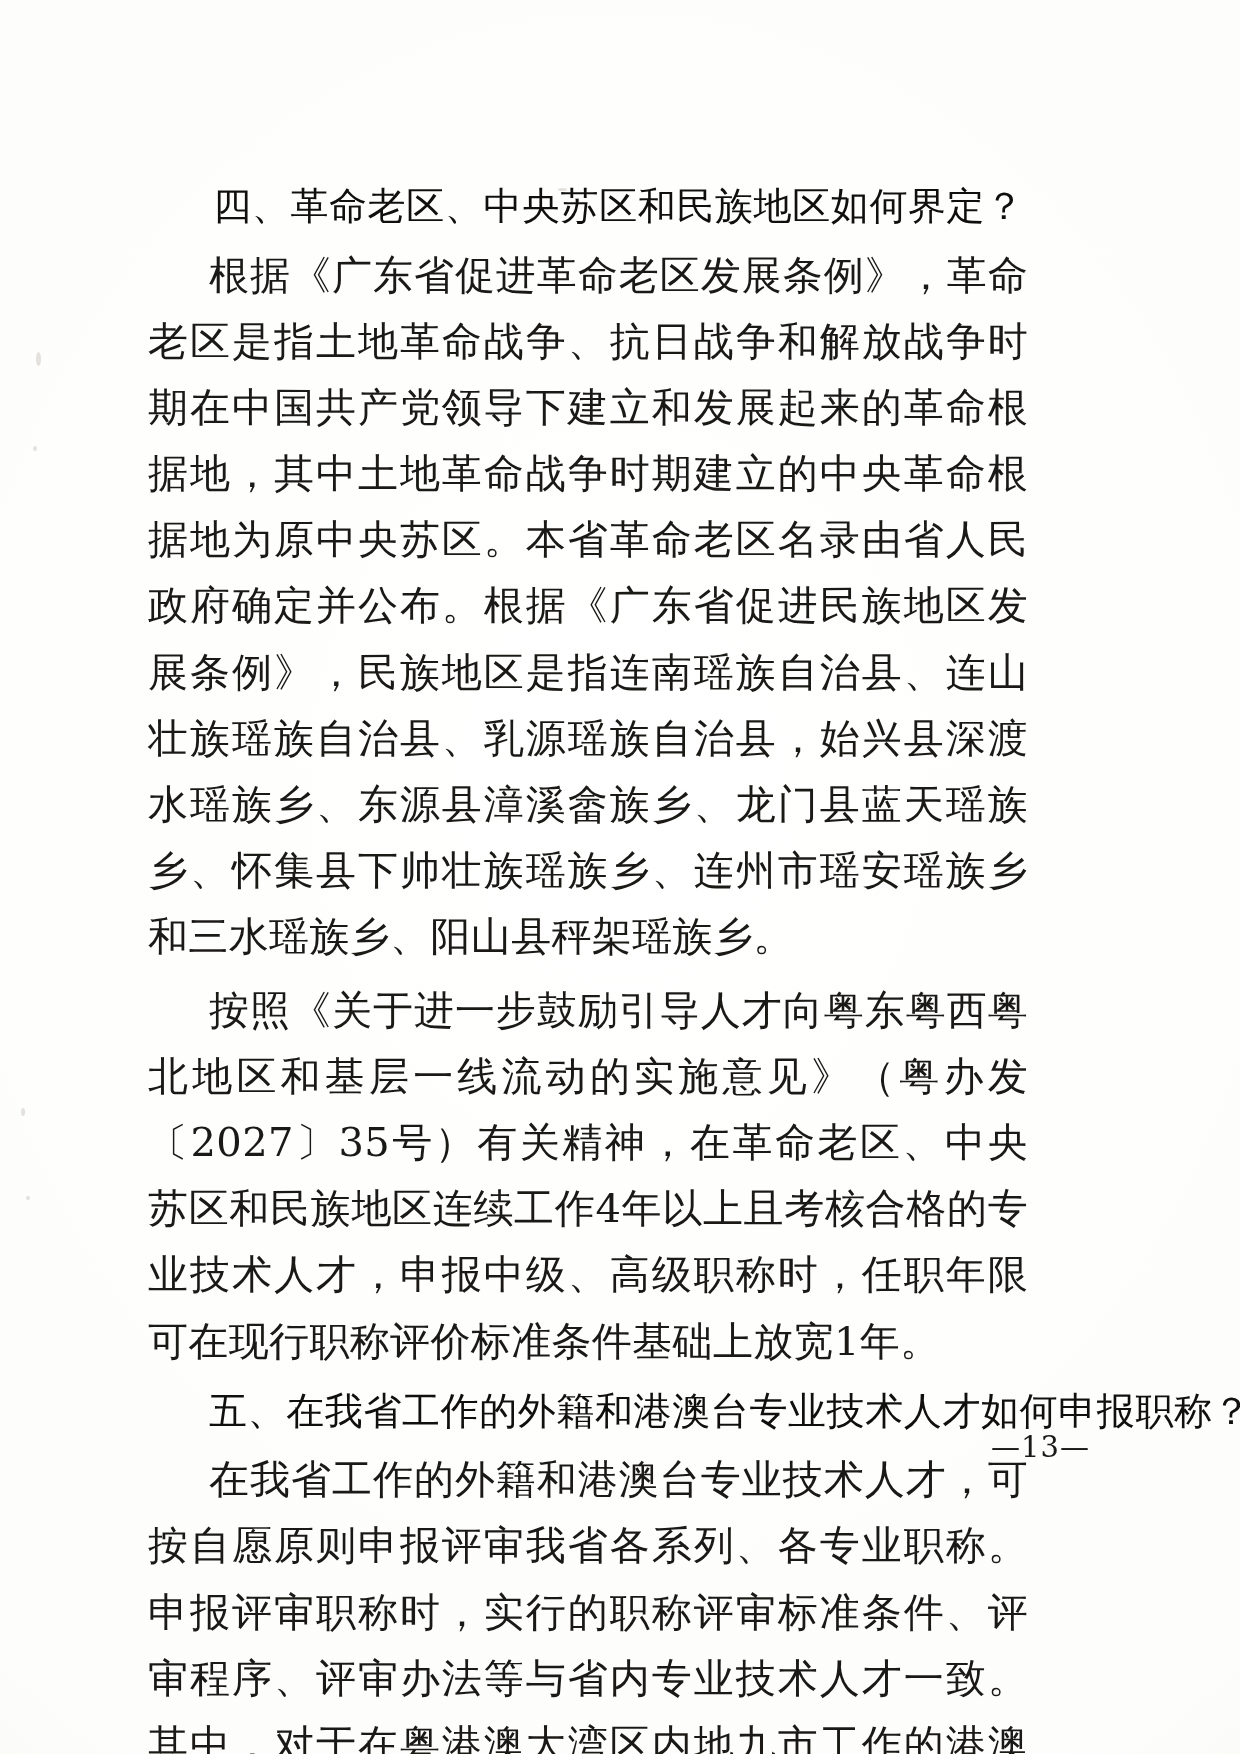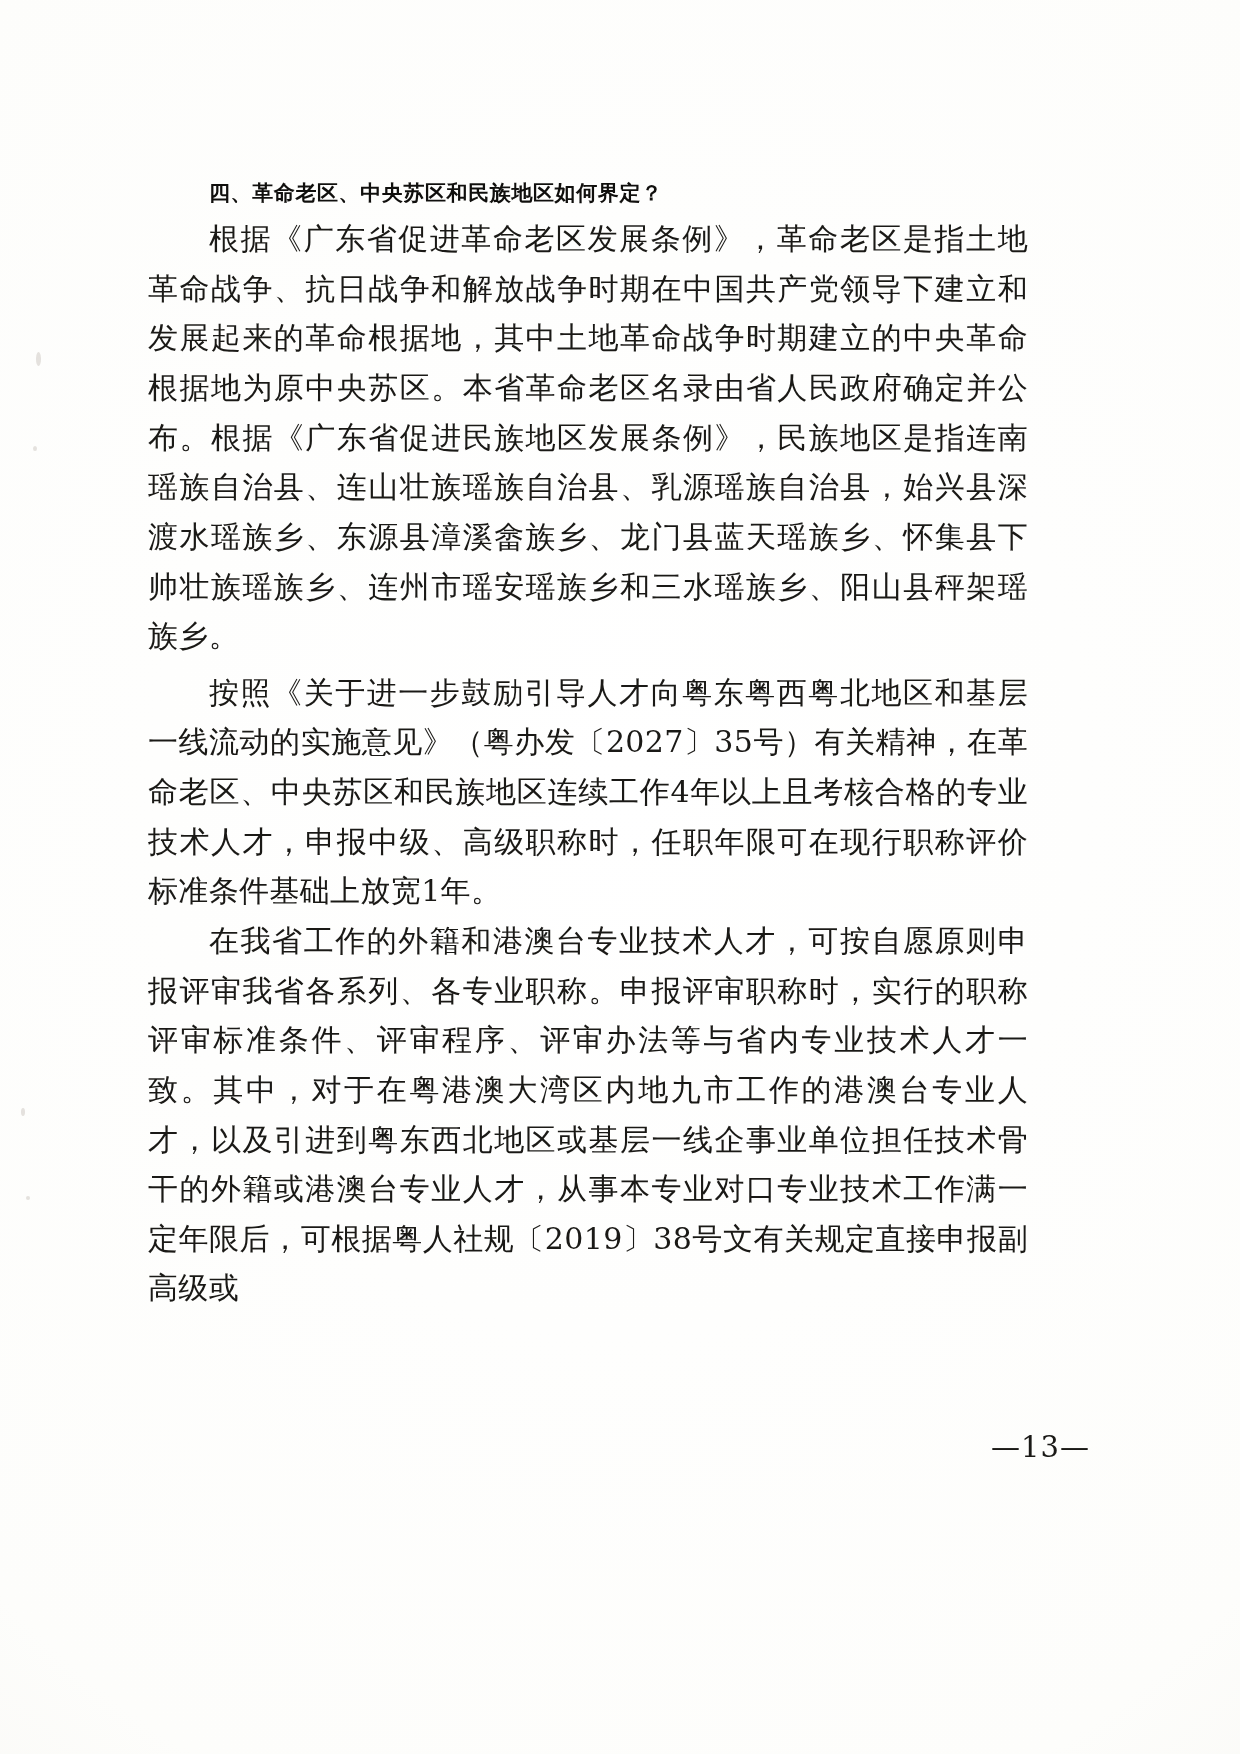--- a/index.html
+++ b/index.html
@@ -33,32 +33,33 @@
 
   .content {
     position: absolute;
     left: 148px;
     top: 176px;
     width: 880px;
   }
 
   .heading {
     font-family: "DejaVu Sans", "Liberation Sans", sans-serif;
-    font-weight: 700;
-    font-size: 21px;
+    font-weight: 400;
+    font-size: 38px;
     line-height: 1.62;
     color: #100f0d;
     letter-spacing: 0.6px;
     text-indent: 61px;
     margin: 0 0 4px 0;
     white-space: nowrap;
+    text-align: center;
   }
 
   .para {
-    font-size: 30px;
+    font-size: 40px;
     line-height: 1.655;
     color: #1a1916;
     text-align: justify;
     text-align-last: left;
     text-justify: inter-character;
     letter-spacing: 0.35px;
     text-indent: 61px;
     margin: 0;
   }
 
@@ -88,20 +89,21 @@
   <div class="speck" style="left:558px; top:188px;  width:9px;  height:3px;"></div>
 
   <div class="content">
 
     <h2 class="heading">四、革命老区、中央苏区和民族地区如何界定？</h2>
 
     <p class="para gap-after">根据《广东省促进革命老区发展条例》，革命老区是指土地革命战争、抗日战争和解放战争时期在中国共产党领导下建立和发展起来的革命根据地，其中土地革命战争时期建立的中央革命根据地为原中央苏区。本省革命老区名录由省人民政府确定并公布。根据《广东省促进民族地区发展条例》，民族地区是指连南瑶族自治县、连山壮族瑶族自治县、乳源瑶族自治县，始兴县深渡水瑶族乡、东源县漳溪畲族乡、龙门县蓝天瑶族乡、怀集县下帅壮族瑶族乡、连州市瑶安瑶族乡和三水瑶族乡、阳山县秤架瑶族乡。</p>
 
     <p class="para gap-before">按照《关于进一步鼓励引导人才向粤东粤西粤北地区和基层一线流动的实施意见》（粤办发〔2027〕35号）有关精神，在革命老区、中央苏区和民族地区连续工作4年以上且考核合格的专业技术人才，申报中级、高级职称时，任职年限可在现行职称评价标准条件基础上放宽1年。</p>
 
+    <h2 class="heading gap-before">五、在我省工作的外籍和港澳台专业技术人才如何申报职称？</h2>
 
     <p class="para">在我省工作的外籍和港澳台专业技术人才，可按自愿原则申报评审我省各系列、各专业职称。申报评审职称时，实行的职称评审标准条件、评审程序、评审办法等与省内专业技术人才一致。其中，对于在粤港澳大湾区内地九市工作的港澳台专业人才，以及引进到粤东西北地区或基层一线企事业单位担任技术骨干的外籍或港澳台专业人才，从事本专业对口专业技术工作满一定年限后，可根据粤人社规〔2019〕38号文有关规定直接申报副高级或</p>
 
   </div>
 
   <div class="page-number">—13—</div>
 
 </div>
 
 </body></html>

